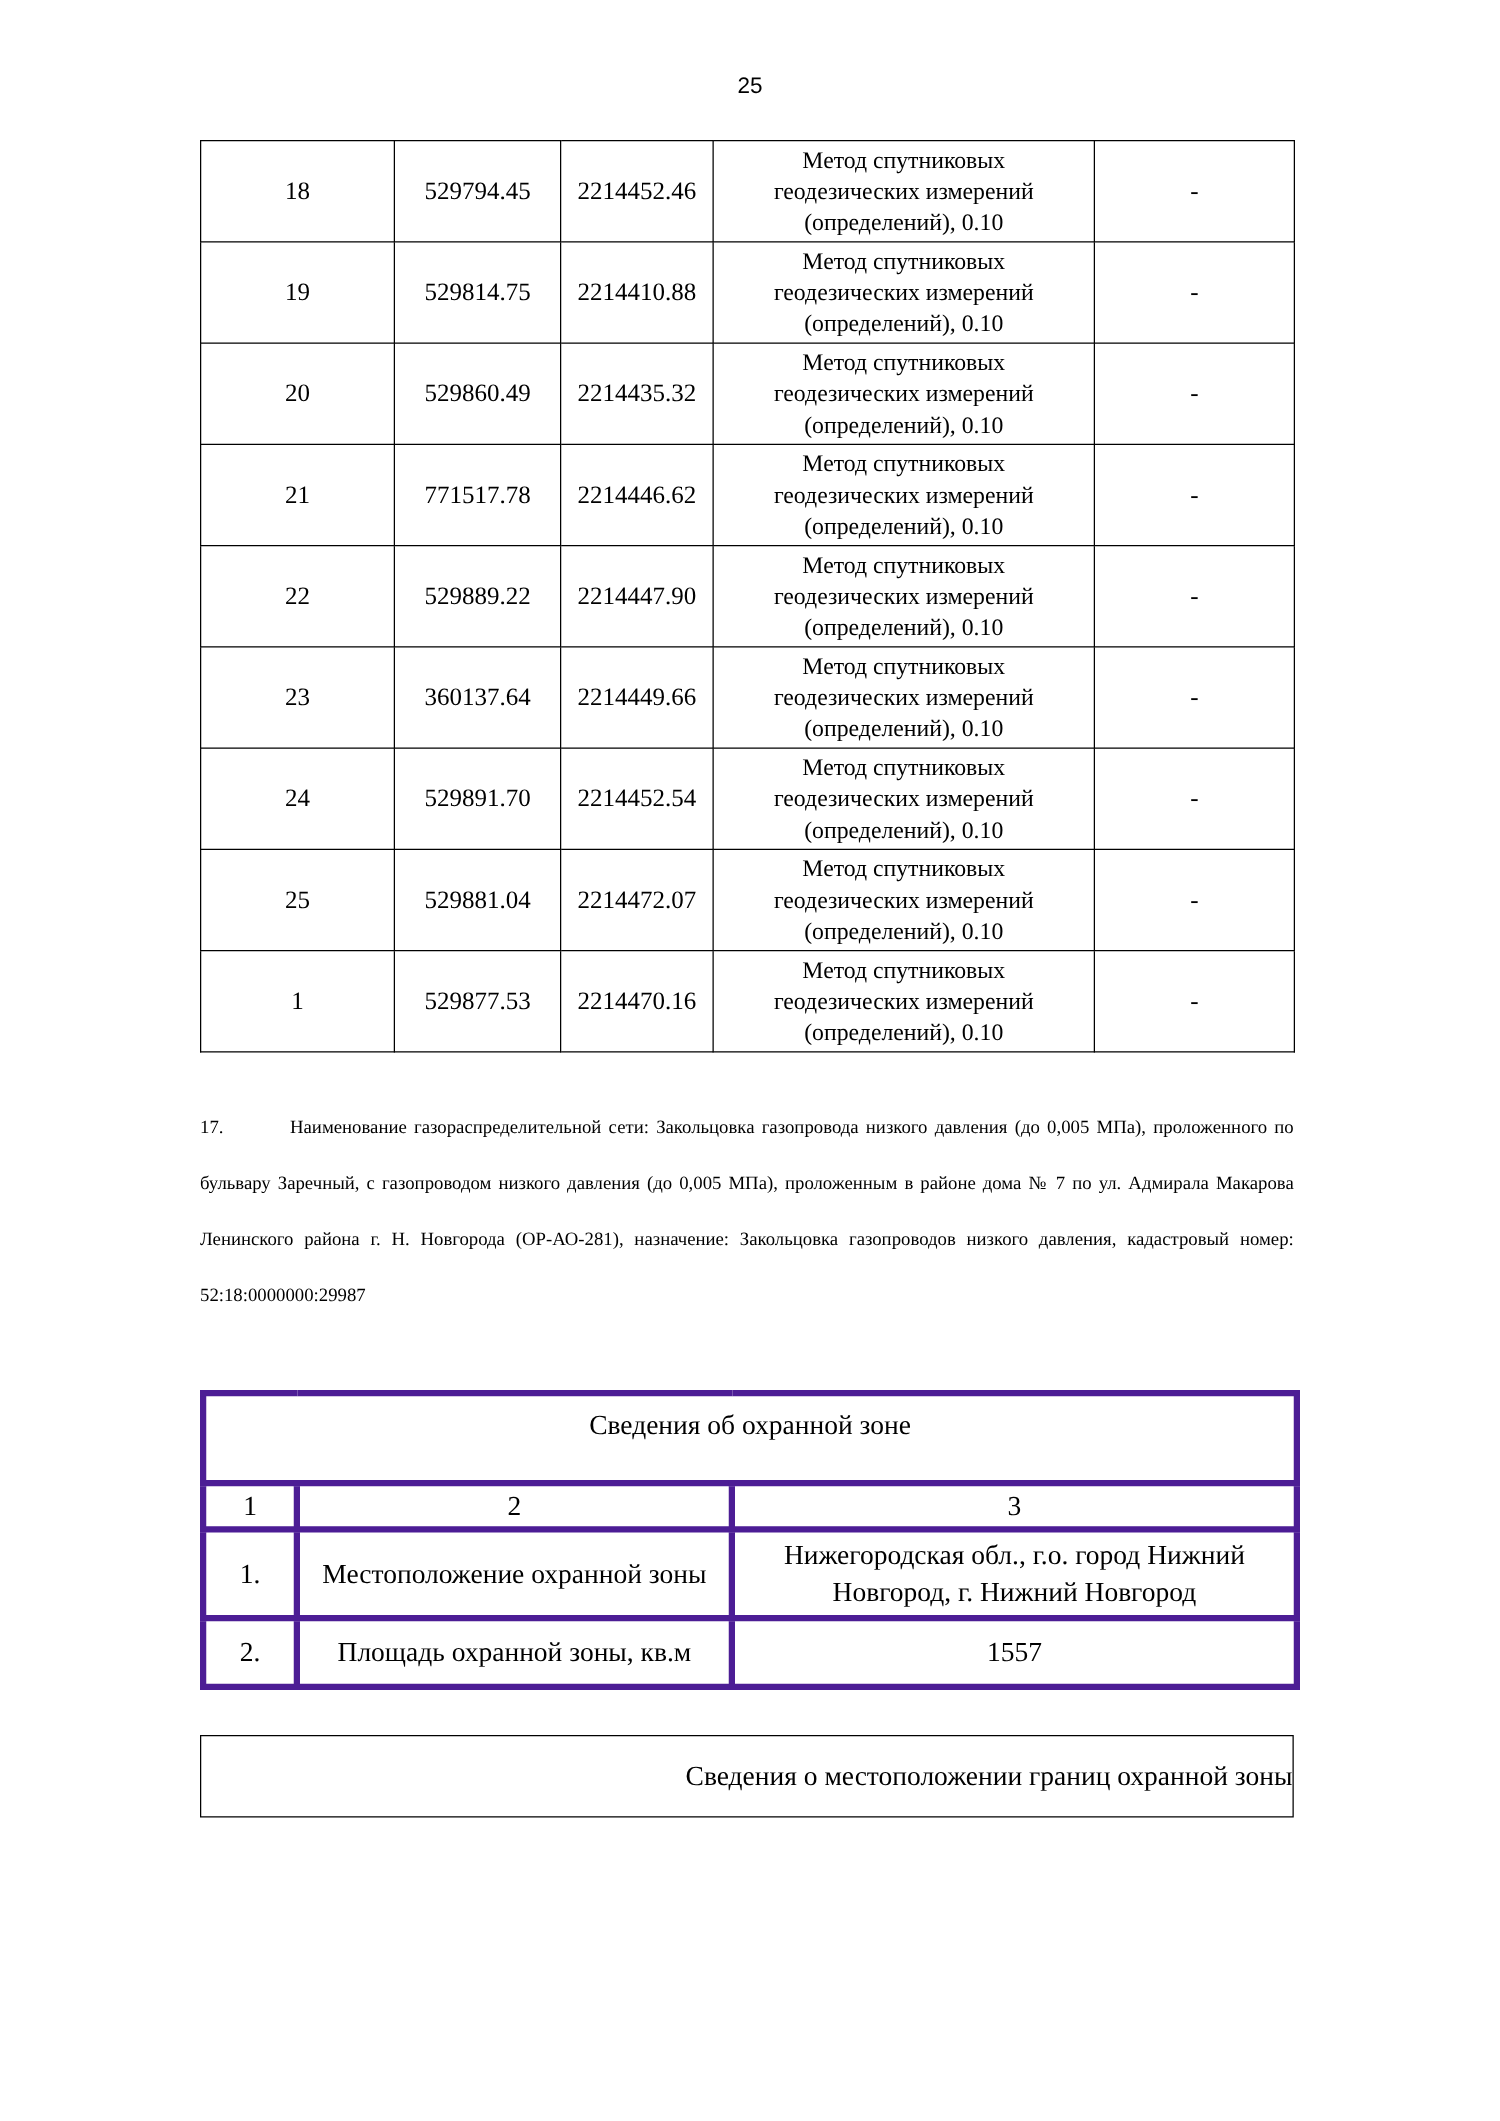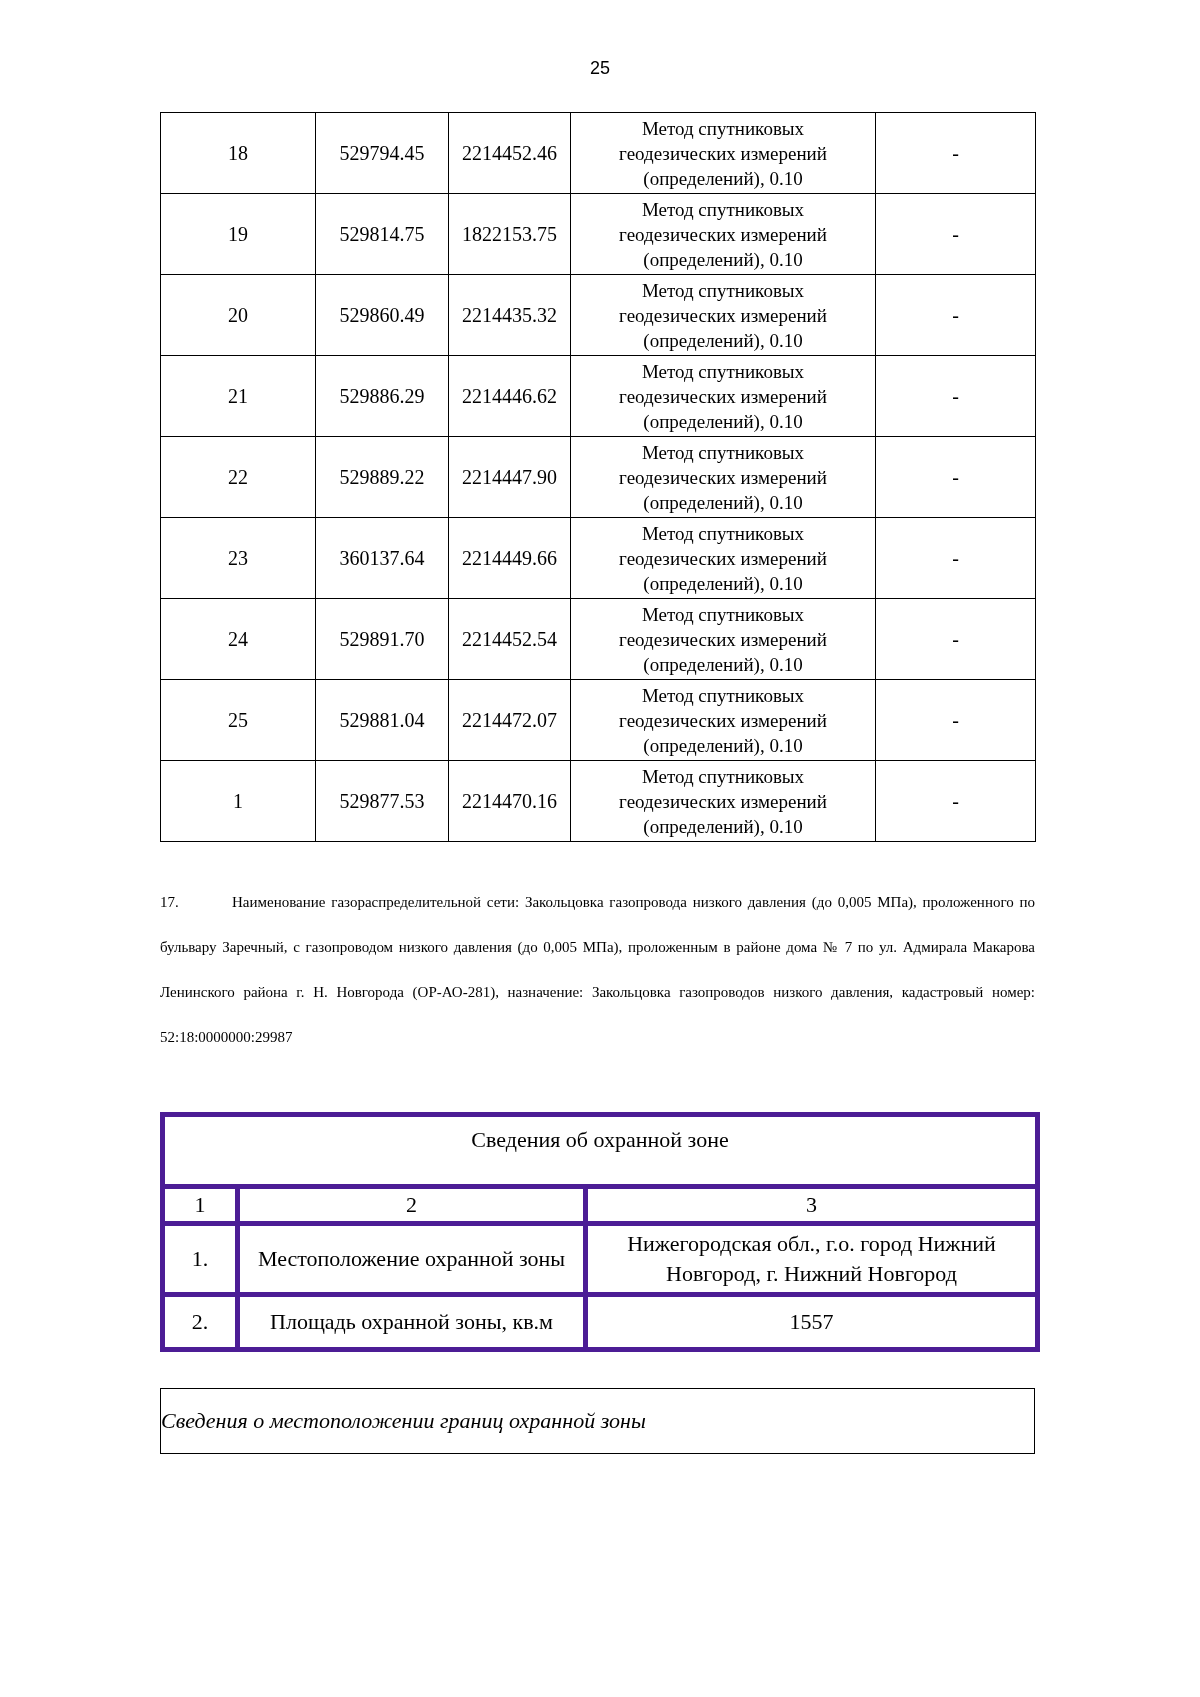--- a/index.html
+++ b/index.html
@@ -86,24 +86,23 @@
   table.zone td.colnum { height: 26px; line-height: 24px; }
   table.zone td.row-tall { height: 58px; }
   table.zone td.row-mid { height: 44px; }
   table.zone td.char-left { padding-left: 4px; padding-right: 4px; }
 
   
   .bottom-box {
     margin-top: 36px;
     width: 873px;
     border: 1px solid #000;
-    text-align: left;
+    text-align: right;
     font-size: 22px;
     padding: 19px 0;
-    font-style: italic;
   }
 </style>
 </head>
 <body>
 
 <div class="page">
 
   <div class="page-number">25</div>
 
   <div class="content">
@@ -120,34 +119,34 @@
         <tr>
           <td>18</td>
           <td>529794.45</td>
           <td>2214452.46</td>
           <td class="method">Метод спутниковых геодезических измерений (определений), 0.10</td>
           <td>-</td>
         </tr>
         <tr>
           <td>19</td>
           <td>529814.75</td>
-          <td>1822153.75</td>
+          <td>2214410.88</td>
           <td class="method">Метод спутниковых геодезических измерений (определений), 0.10</td>
           <td>-</td>
         </tr>
         <tr>
           <td>20</td>
           <td>529860.49</td>
           <td>2214435.32</td>
           <td class="method">Метод спутниковых геодезических измерений (определений), 0.10</td>
           <td>-</td>
         </tr>
         <tr>
           <td>21</td>
-          <td>529886.29</td>
+          <td>771517.78</td>
           <td>2214446.62</td>
           <td class="method">Метод спутниковых геодезических измерений (определений), 0.10</td>
           <td>-</td>
         </tr>
         <tr>
           <td>22</td>
           <td>529889.22</td>
           <td>2214447.90</td>
           <td class="method">Метод спутниковых геодезических измерений (определений), 0.10</td>
           <td>-</td>

